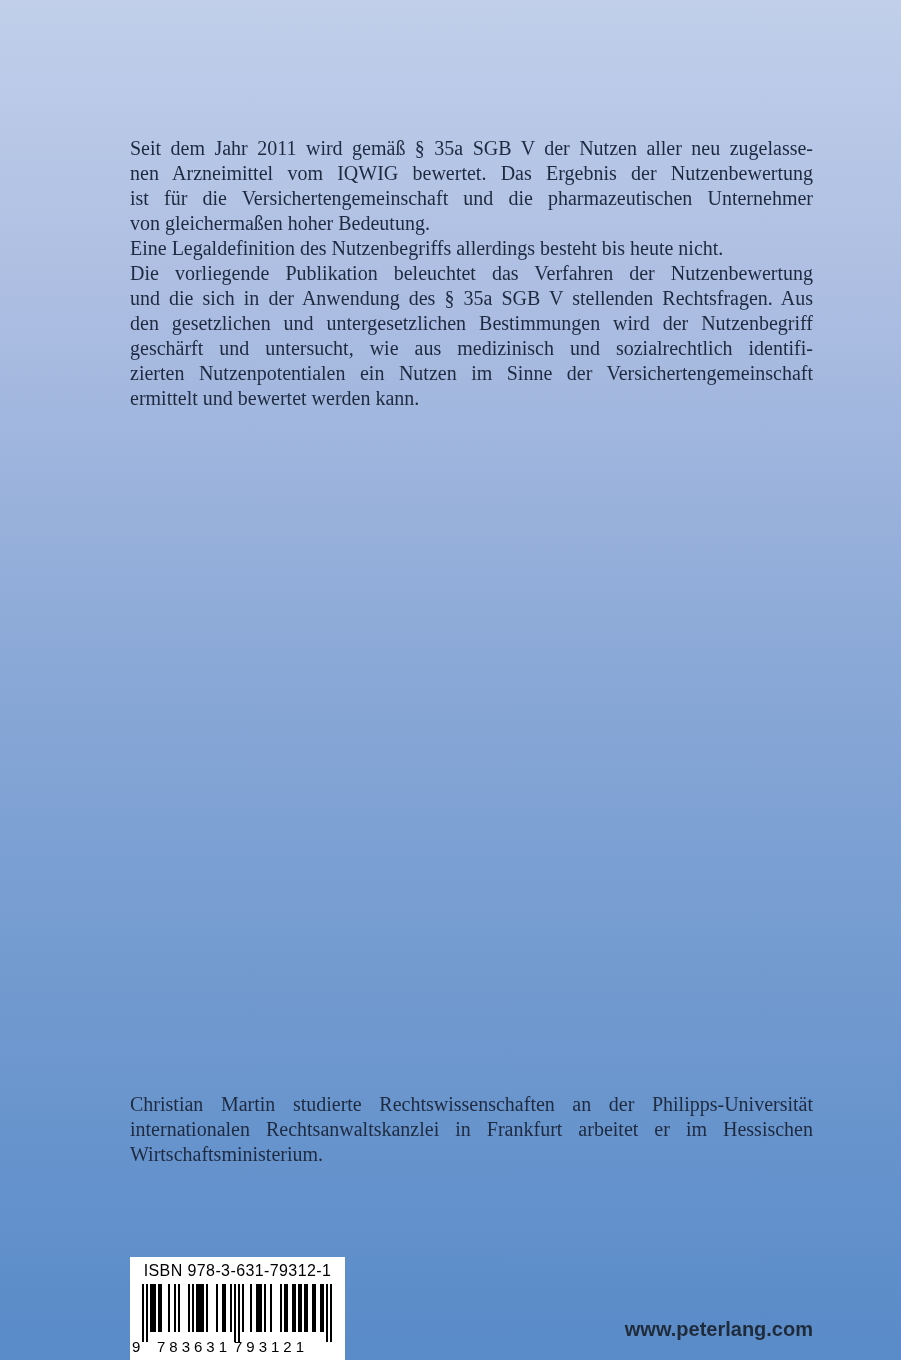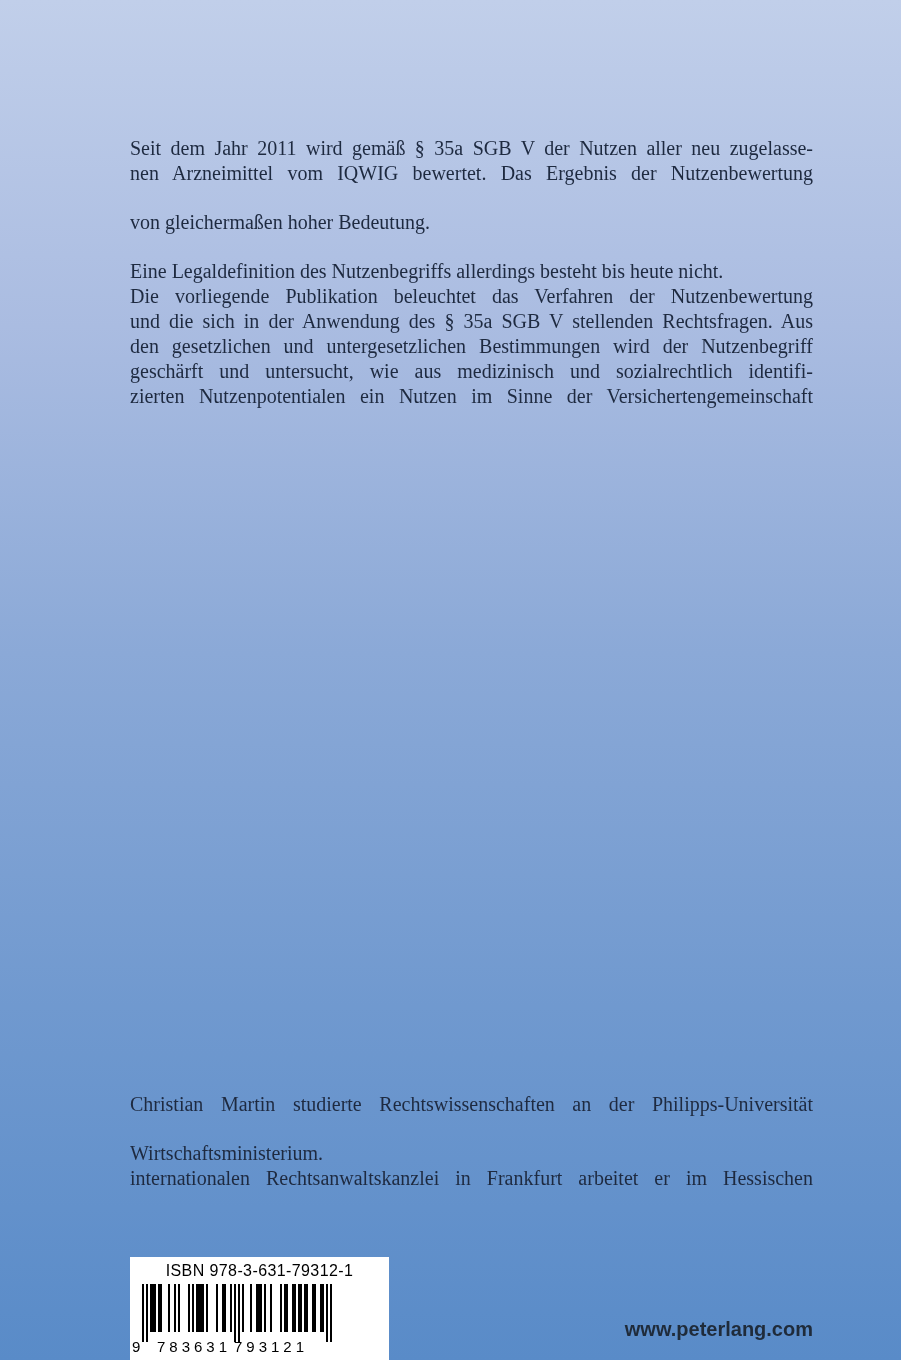--- a/index.html
+++ b/index.html
@@ -5,55 +5,57 @@
   html,body{margin:0;padding:0;}
   body{width:901px;height:1360px;overflow:hidden;position:relative;
        background:linear-gradient(to bottom,#c1cfea 0%,#aabce1 24%,#8ba9d7 48%,#7099cf 74%,#598bc8 100%);
        font-family:"Liberation Serif",serif;}
   .cover{position:absolute;inset:0;}
   .textblock{position:absolute;left:130px;width:683px;color:#1e2a40;
              font-size:20px;line-height:25px;}
   .blurb{top:136px;}
   .bio{top:1092px;}
   .line{text-align:justify;text-align-last:justify;white-space:normal;}
-  .line.last{text-align-last:left;margin-top:24px;}
+  .line.last{text-align-last:left;}
   .isbn-panel{position:absolute;left:130px;top:1257px;width:215px;height:103px;
-              background:#ffffff;font-family:"Liberation Sans",sans-serif;color:#000;padding-left:44px;}
+              background:#ffffff;font-family:"Liberation Sans",sans-serif;color:#000;}
   .isbn-label{position:absolute;top:5px;left:0;width:100%;text-align:center;
               font-size:16px;letter-spacing:0.4px;white-space:nowrap;}
   .ean-svg{position:absolute;left:12px;top:27px;}
   .ean-svg rect{fill:#000;}
   .bc-digit{position:absolute;top:81px;font-size:15px;}
   .bc-first{left:2px;}
   .bc-left{left:21px;width:86px;text-align:center;letter-spacing:4px;}
   .bc-right{left:104px;width:86px;text-align:left;letter-spacing:4px;}
   .website{position:absolute;top:1318px;right:88px;font-family:"Liberation Sans",sans-serif;
            font-weight:700;font-size:20px;color:#1f2b3a;}
 </style>
 </head>
 <body>
 
 <div class="cover">
 
   <div class="textblock blurb">
       <div class="line">Seit dem Jahr 2011 wird gemäß § 35a SGB V der Nutzen aller neu zugelasse-</div>
       <div class="line">nen Arzneimittel vom IQWIG bewertet. Das Ergebnis der Nutzenbewertung</div>
+      <div class="line">ist für die Versichertengemeinschaft und die pharmazeutischen Unternehmer</div>
       <div class="line last">von gleichermaßen hoher Bedeutung.</div>
       <div class="line last">Eine Legaldefinition des Nutzenbegriffs allerdings besteht bis heute nicht.</div>
       <div class="line">Die vorliegende Publikation beleuchtet das Verfahren der Nutzenbewertung</div>
       <div class="line">und die sich in der Anwendung des § 35a SGB V stellenden Rechtsfragen. Aus</div>
       <div class="line">den gesetzlichen und untergesetzlichen Bestimmungen wird der Nutzenbegriff</div>
       <div class="line">geschärft und untersucht, wie aus medizinisch und sozialrechtlich identifi-</div>
       <div class="line">zierten Nutzenpotentialen ein Nutzen im Sinne der Versichertengemeinschaft</div>
+      <div class="line last">ermittelt und bewertet werden kann.</div>
     </div>
 
   <div class="textblock bio">
       <div class="line">Christian Martin studierte Rechtswissenschaften an der Philipps-Universität</div>
+      <div class="line">internationalen Rechtsanwaltskanzlei in Frankfurt arbeitet er im Hessischen</div>
       <div class="line last">Wirtschaftsministerium.</div>
-      <div class="line">internationalen Rechtsanwaltskanzlei in Frankfurt arbeitet er im Hessischen</div>
     </div>
 
   <div class="isbn-panel">
     <div class="isbn-label">ISBN 978-3-631-79312-1</div>
     <svg class="ean-svg" width="190" height="58" viewBox="0 0 190 58">
         <rect x="0" y="0" width="2" height="58"></rect>
         <rect x="4" y="0" width="2" height="58"></rect>
         <rect x="8" y="0" width="2" height="48"></rect>
         <rect x="10" y="0" width="2" height="48"></rect>
         <rect x="12" y="0" width="2" height="48"></rect>

